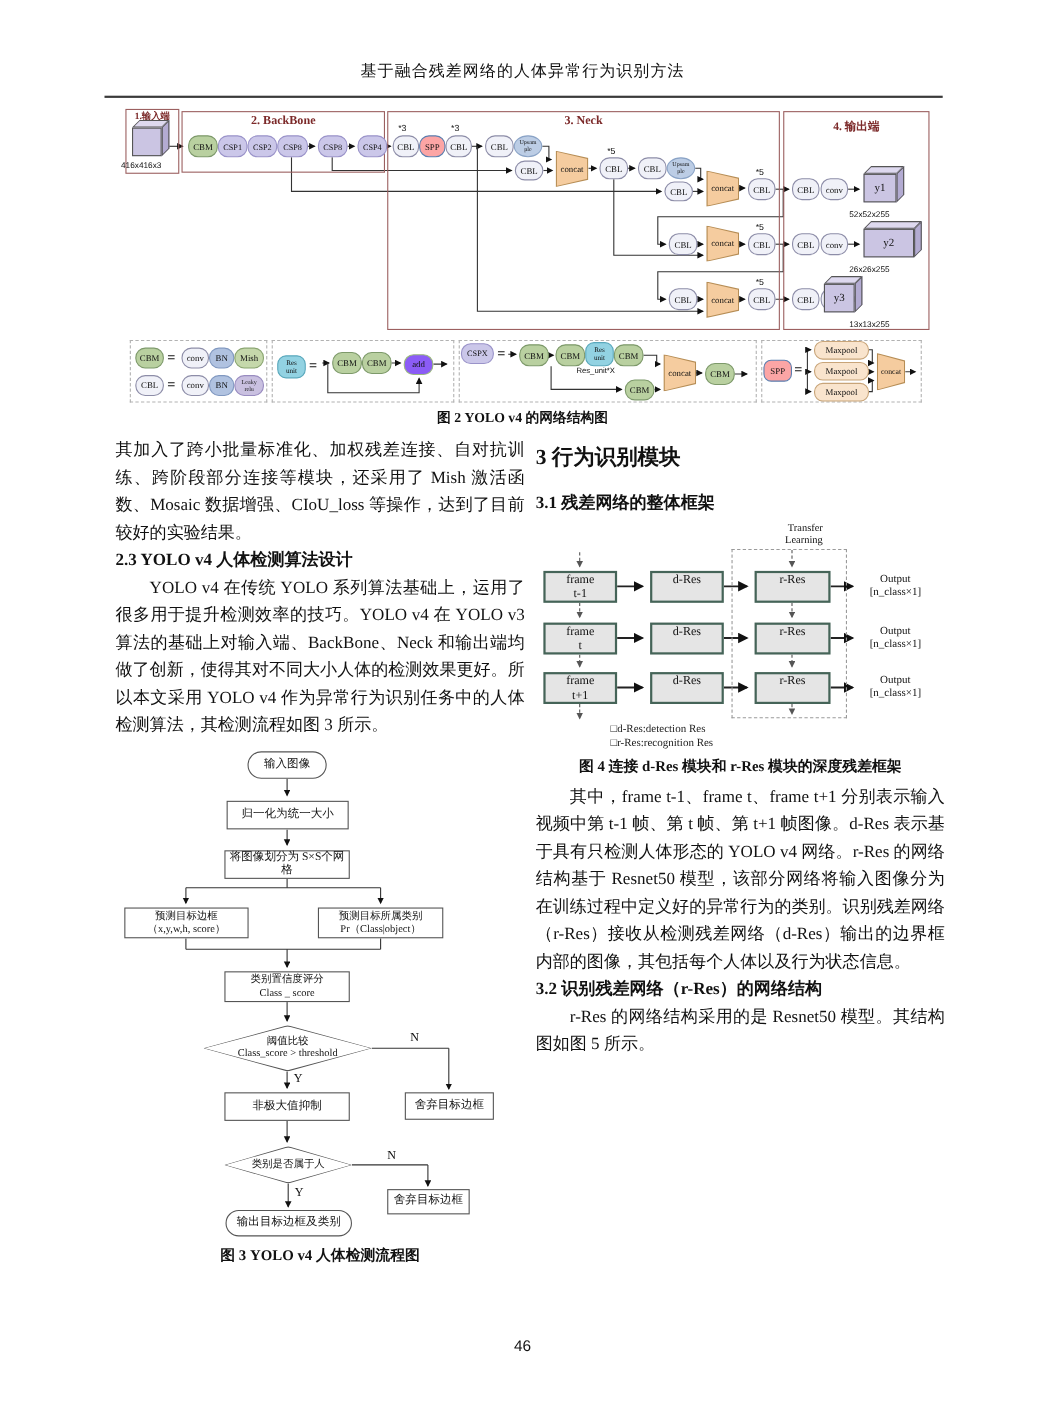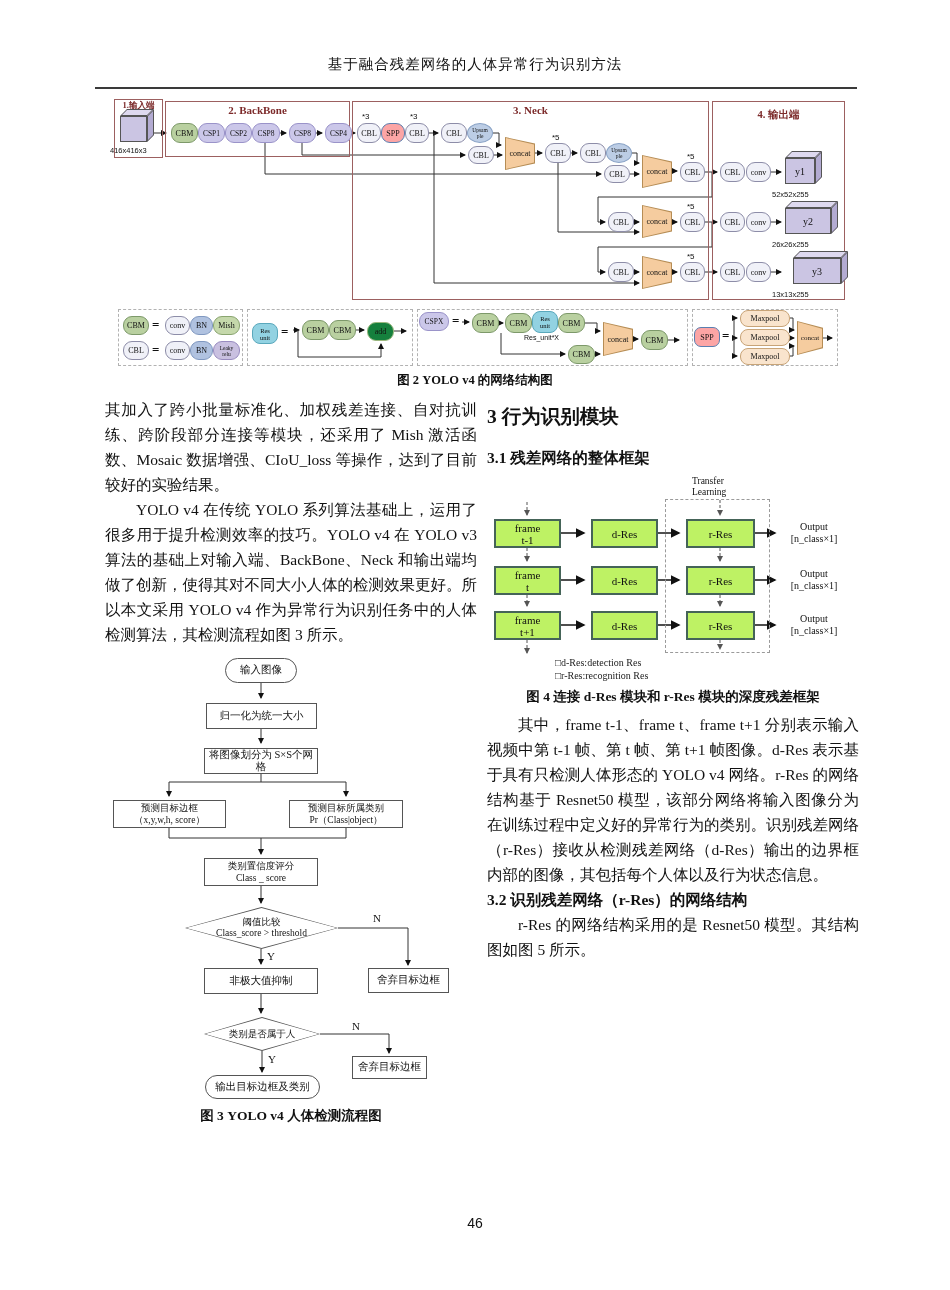--- a/index.html
+++ b/index.html
@@ -15,21 +15,21 @@
   .sec{position:absolute;border:1.5px solid #9c6060;box-sizing:border-box;background:transparent}
   .sect{position:absolute;color:#7c2a2a;font-weight:bold;font-size:11px;text-align:center}
   .nd{position:absolute;height:20px;box-sizing:border-box;border:1px solid #8d8da8;border-radius:9px;
       display:flex;align-items:center;justify-content:center;font-size:8px;background:#f0f1f8;color:#111;z-index:2}
   .cbm{background:#b9d0a0;border-color:#7d996a}
   .csp{background:#cbc7e9;border-color:#9a93c9;font-size:7.5px}
   .sppc{background:#fca5a5;border-color:#5a7fb0}
   .ups{background:#bccde5;border-color:#8aa3c6;flex-direction:column;font-size:5.5px;line-height:6px;border-radius:50%}
   .two{flex-direction:column;line-height:7px}
   .resu{background:#92d2e2;border-color:#5aa8bc;font-size:6.5px;border-radius:8px}
-  .addn{background:#15803d;border-color:#9ab87e}
+  .addn{background:#8b5cf6;border-color:#9ab87e}
   .mp{background:#f9e4cd;border-color:#c8a478;border-radius:8px}
   .bnc{background:#b0c2e0;border-color:#8098c0}
   .mishc{background:#c5d8ab;border-color:#8aa570}
   .lkc{background:#c9c0e0;border-color:#998cc0;font-size:5.5px;line-height:6px;flex-direction:column}
   .trap{position:absolute;background:#b68d55;clip-path:polygon(0 0,100% 20%,100% 80%,0 100%);z-index:2}
   .trap i{content:"";position:absolute;inset:1px;background:#f5cc9f;clip-path:polygon(0 0,100% 21%,100% 79%,0 100%)}
   .trap span{position:absolute;inset:0;display:flex;align-items:center;justify-content:center;font-size:8px;font-style:normal;z-index:1}
   .mul{position:absolute;font-size:8px;z-index:2;font-family:"Liberation Sans",sans-serif}
   .eq{position:absolute;font-size:13px;font-weight:bold;z-index:2}
   .lgd{position:absolute;border:1px dashed #b2b2b2;box-sizing:border-box}
@@ -59,24 +59,24 @@
   .rnd{border-radius:13px}
   .dmd{position:absolute;background:#555;clip-path:polygon(50% 0,100% 50%,50% 100%,0 50%);z-index:2}
   .dmd i{position:absolute;inset:1px;background:#fff;clip-path:polygon(50% 0,100% 50%,50% 100%,0 50%)}
   .dmd .t{position:absolute;inset:0;display:flex;flex-direction:column;align-items:center;justify-content:center;
           font-size:9.5px;line-height:11px;font-style:normal;z-index:1;text-align:center}
   .yn{position:absolute;font-size:11px;z-index:2}
 
   
   .fig4{position:relative;height:208px;margin-top:6px}
   .fig4 svg{position:absolute;left:0;top:0;pointer-events:none}
-  .fbox{position:absolute;border:2px solid #456458;background:#bef264;display:flex;flex-direction:column;align-items:center;
-        justify-content:center;font-size:11px;line-height:12px;box-sizing:border-box;z-index:2}
+  .fbox{position:absolute;border:2px solid #456458;background:#e5e5e5;display:flex;flex-direction:column;align-items:center;
+        justify-content:space-between;font-size:11px;line-height:12px;box-sizing:border-box;z-index:2}
   .fdash{position:absolute;border:1px dashed #9a9a9a;box-sizing:border-box}
-  .ftl{position:absolute;font-size:9.5px;line-height:11px;text-align:left;z-index:2}
+  .ftl{position:absolute;font-size:9.5px;line-height:11px;text-align:right;z-index:2}
   .fout{position:absolute;font-size:10px;line-height:12px;text-align:center;z-index:2}
   .fleg{position:absolute;font-size:10px;line-height:12px;color:#222;z-index:2}
 </style>
 </head>
 <body>
 
 <div class="page">
 
   <div class="htitle">基于融合残差网络的人体异常行为识别方法</div>
   <div class="hrule"></div>
@@ -217,21 +217,21 @@
 
     <div class="nd" style="left:608px;top:262px;width:26px">CBL</div>
     <div class="trap" style="left:642px;top:256px;width:30px;height:33px">
         <i></i>
         <span>concat</span>
       </div>
     <div class="mul" style="left:687px;top:252px">*5</div>
     <div class="nd" style="left:680px;top:262px;width:25px">CBL</div>
     <div class="nd" style="left:720px;top:262px;width:25px">CBL</div>
     <div class="nd" style="left:746px;top:262px;width:25px">conv</div>
-    <div class="cube" style="left:793px;top:258px;width:48px;height:26px">
+    <div class="cube" style="left:749px;top:258px;width:28px;height:26px">
       <div class="cface">y3</div>
       <div class="ctop"></div>
       <div class="cside"></div>
     </div>
     <div class="szl" style="left:772px;top:290px;width:56px">13x13x255</div>
 
     <div class="lgd" style="left:118px;top:309px;width:125px;height:57px"></div>
     <div class="nd cbm" style="left:123px;top:316px;width:26px;height:19px">CBM</div>
     <div class="eq" style="left:152px;top:317px">=</div>
     <div class="nd" style="left:165px;top:316px;width:25px;height:19px">conv</div>
@@ -283,20 +283,21 @@
     <div class="trap" style="left:797px;top:321px;width:26px;height:34px">
         <i></i>
         <span style="font-size:7px">concat</span>
       </div>
 
     <div class="f2cap">图 2 YOLO v4 的网络结构图</div>
   </div>
 
   <div class="colL">
     <p class="para">其加入了跨小批量标准化、加权残差连接、自对抗训练、跨阶段部分连接等模块，还采用了 Mish 激活函数、Mosaic 数据增强、CIoU_loss 等操作，达到了目前较好的实验结果。</p>
+    <p class="bh">2.3 YOLO v4 人体检测算法设计</p>
     <p class="para ind">YOLO v4 在传统 YOLO 系列算法基础上，运用了很多用于提升检测效率的技巧。YOLO v4 在 YOLO v3 算法的基础上对输入端、BackBone、Neck 和输出端均做了创新，使得其对不同大小人体的检测效果更好。所以本文采用 YOLO v4 作为异常行为识别任务中的人体检测算法，其检测流程如图 3 所示。</p>
 
     <div class="fig3">
       <svg width="372" height="446" viewBox="0 0 372 446">
         <defs>
             <marker id="m3" markerWidth="7" markerHeight="7" refX="5" refY="3" orient="auto">
               <path d="M0,0L6,3L0,6z" fill="#111"></path>
             </marker>
           </defs>
         <g stroke="#333" stroke-width="1" fill="none">

